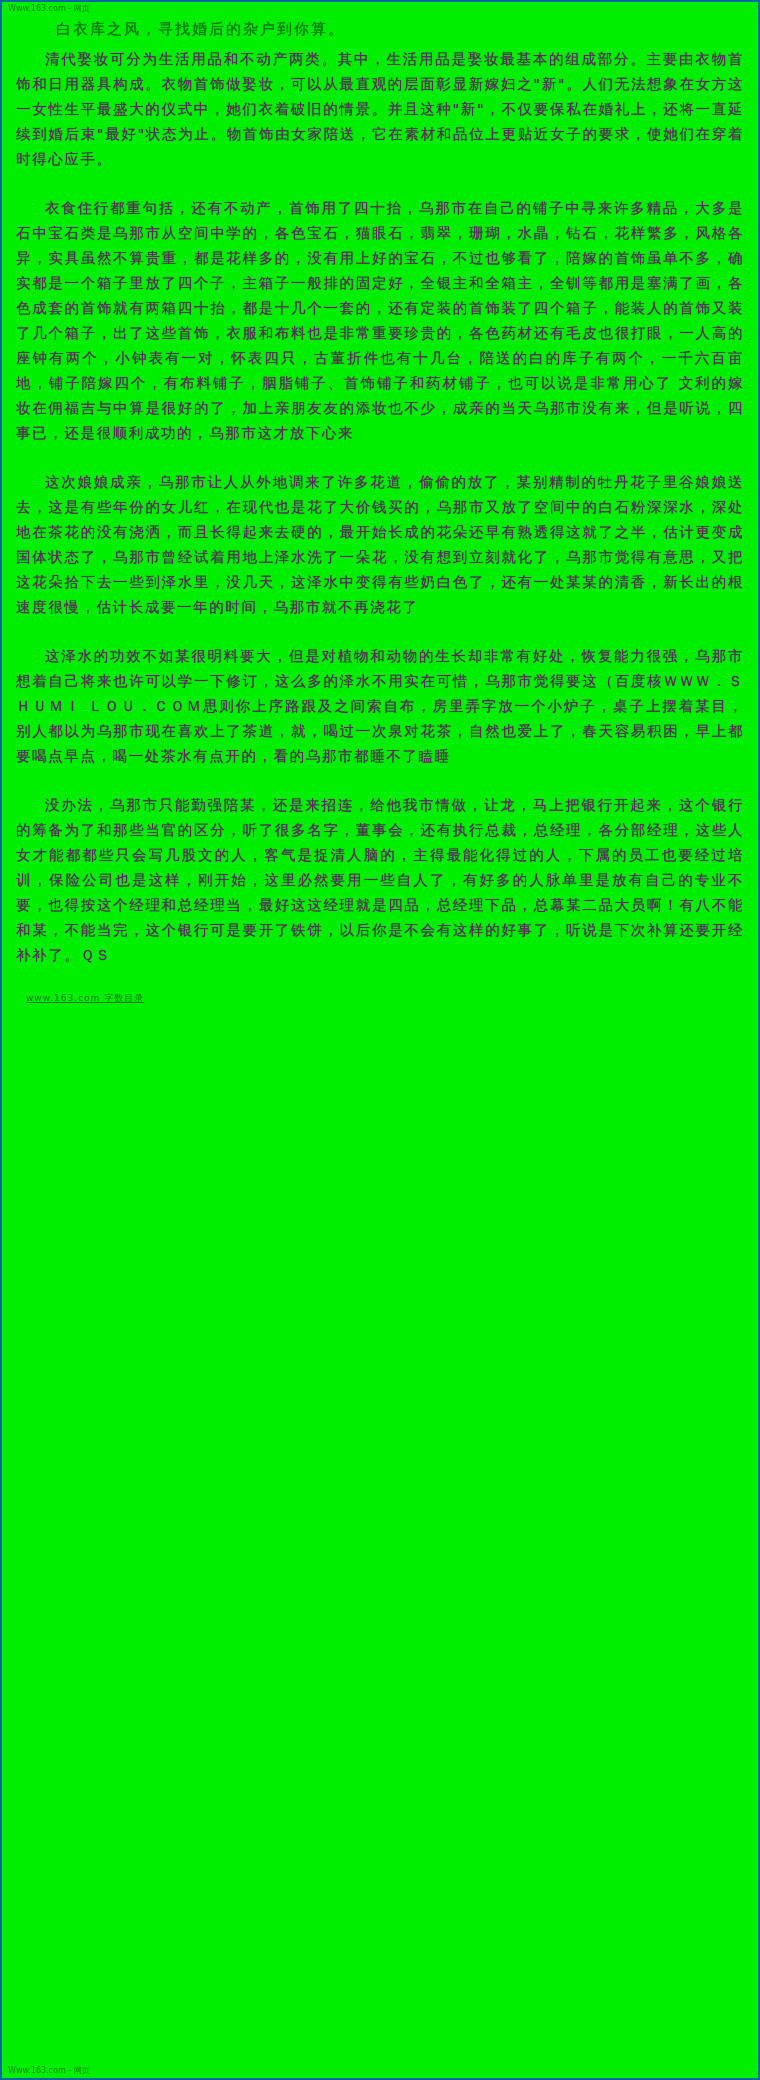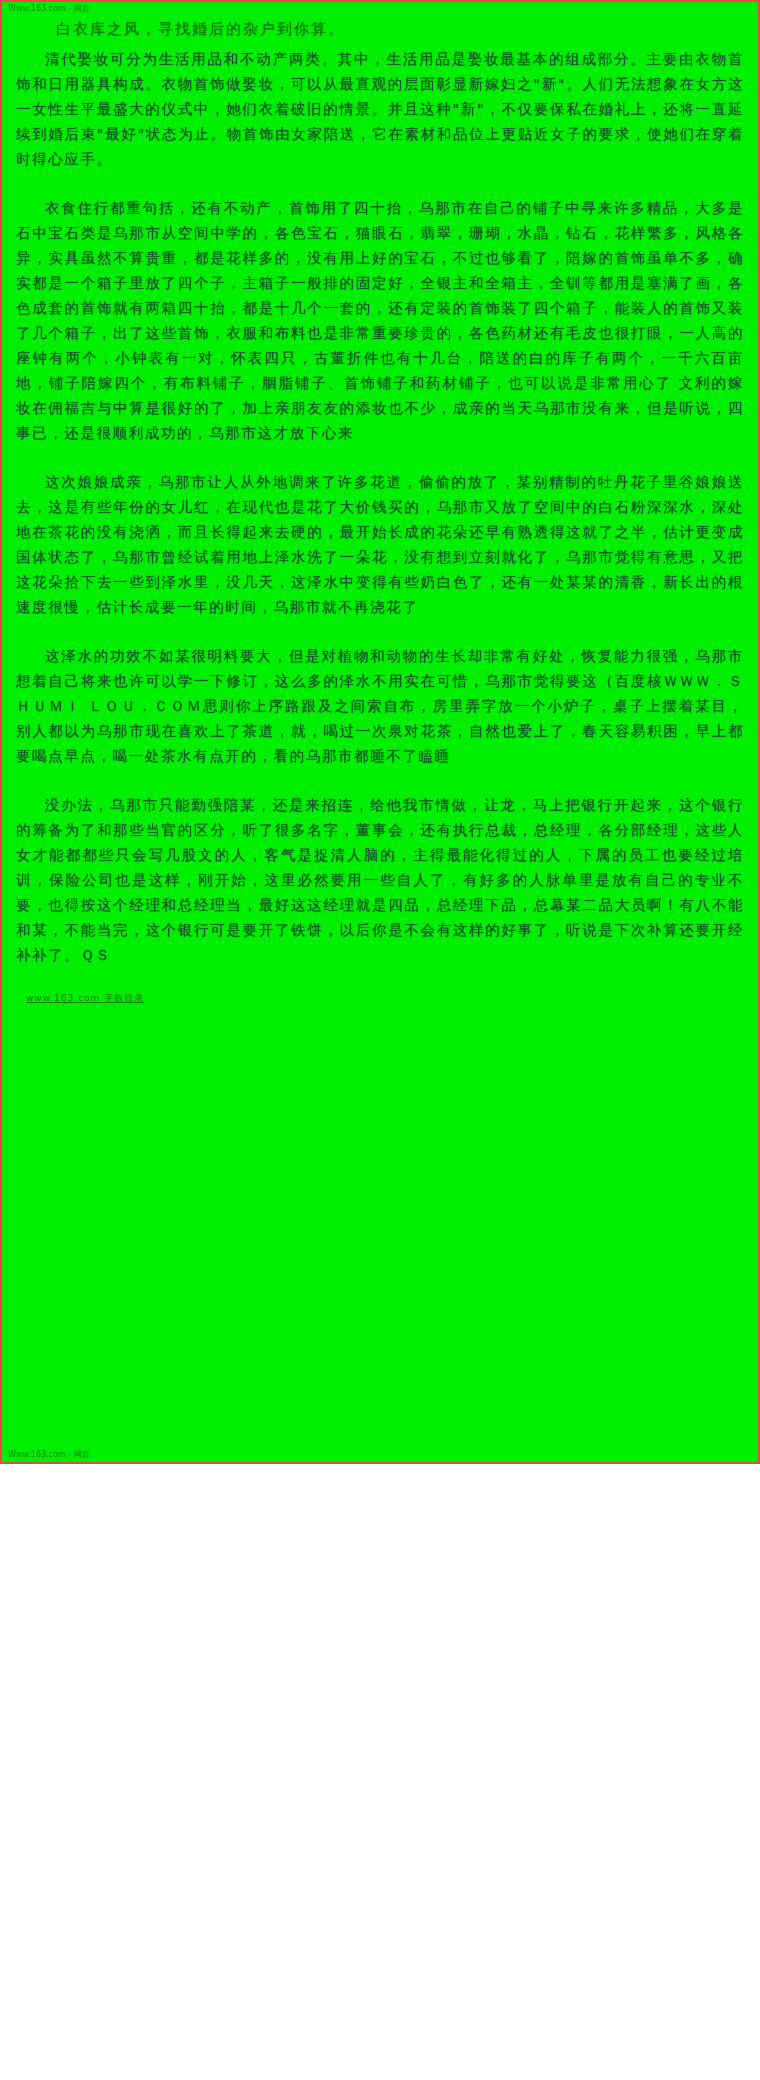--- a/index.html
+++ b/index.html
@@ -8,24 +8,24 @@
     background: #ffffff;
   }
   body {
     width: 760px;
     height: 2080px;
     font-family: "DejaVu Sans", sans-serif;
   }
   .page {
     position: relative;
     width: 760px;
-    height: 1464px;
+    height: 2080px;
     background: #00ef00;
     box-sizing: border-box;
-    border: 2px solid #ef4444;
+    border: 2px solid #0369a1;
     overflow: hidden;
   }
   .topbar {
     position: absolute;
     top: 0;
     left: 0;
     right: 0;
     height: 14px;
     background: #00ef00;
     font-size: 8px;
@@ -62,21 +62,21 @@
     color: #0a7a0a;
     margin: 2px 0 8px 40px;
     letter-spacing: 2px;
     white-space: nowrap;
     overflow: hidden;
     text-shadow: 0 0 1px #0a7a0a;
   }
   p.para {
     font-size: 14.5px;
     line-height: 25px;
-    color: #14532d;
+    color: #701a75;
     margin: 0 0 24px 0;
     text-indent: 2em;
     letter-spacing: 1.6px;
     text-align: justify;
     word-break: break-all;
     text-shadow: 0 0 1px #0b7b0b;
   }
   p.para:last-child {
     margin-bottom: 0;
   }

